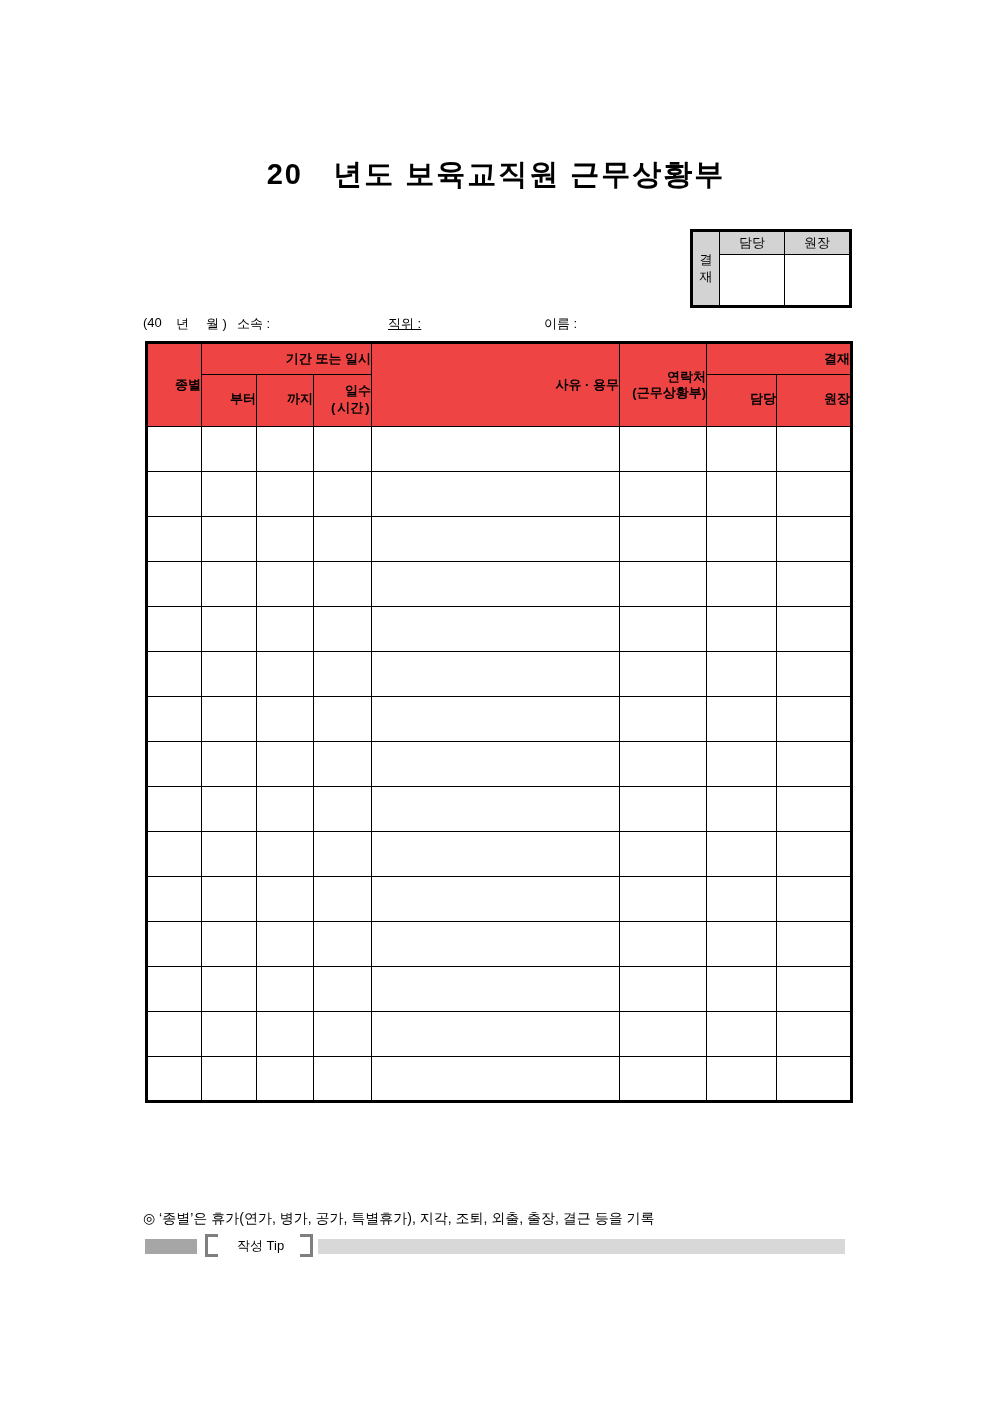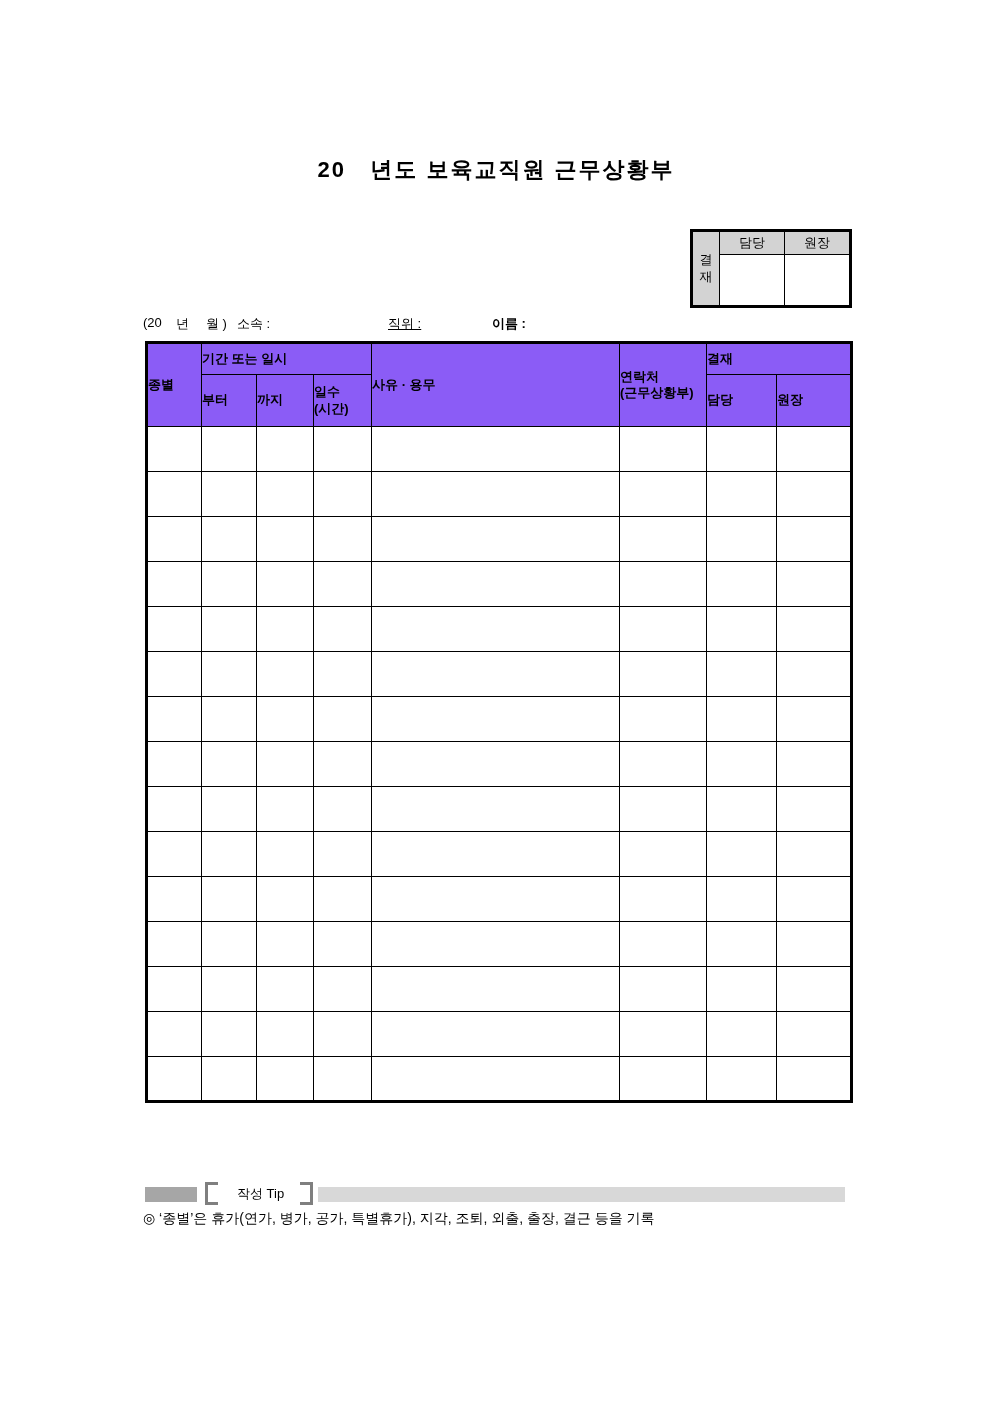--- a/index.html
+++ b/index.html
@@ -16,21 +16,21 @@
     overflow: hidden;
   }
 
   
   .doc-title {
     position: absolute;
     top: 155px;
     left: 0;
     width: 100%;
     text-align: center;
-    font-size: 22px;
+    font-size: 29px;
     font-weight: bold;
     letter-spacing: 2px;
     white-space: pre;
   }
 
   
   .stamp-box {
     position: absolute;
     left: 690px;
     top: 229px;
@@ -76,54 +76,54 @@
     width: 100%;
     height: 18px;
     font-size: 13px;
   }
   .info-line span { position: absolute; white-space: pre; }
   .il-year-open   { left: 143px; }
   .il-year-label  { left: 176px; }
   .il-month-label { left: 206px; }
   .il-affil       { left: 237px; text-align: center; }
   .il-position    { left: 388px; text-decoration: underline; }
-  .il-name        { left: 492px; font-weight: bold; }
+  .il-name        { left: 544px; }
 
   
   .main-table-wrap {
     position: absolute;
     left: 145px;
     top: 341px;
   }
   table.main {
     border-collapse: collapse;
     table-layout: fixed;
     width: 705px;
     border: 3px solid #000;
   }
   table.main th, table.main td {
     border: 1.5px solid #000;
     padding: 0;
   }
   table.main th {
-    background: #8b5cf6;
+    background: #ef4444;
     font-size: 13px;
     font-weight: bold;
-    text-align: left;
+    text-align: right;
     vertical-align: middle;
     line-height: 1.25;
   }
   table.main td { background: #fff; }
   tr.hdr-row1 { height: 32px; }
-  tr.hdr-row2 { height: 52px; }
+  tr.hdr-row2 { height: 52px; font-family: Liberation Mono, monospace; }
   tr.body-row { height: 45px; }
   .two-line span { display: block; }
 
   
-  .tip-bar { position: absolute; left: 0; top: 1182px; width: 100%; height: 26px; }
+  .tip-bar { position: absolute; left: 0; top: 1234px; width: 100%; height: 26px; }
   .tip-dark {
     position: absolute; left: 145px; top: 5px;
     width: 52px; height: 15px; background: #a6a6a6;
   }
   .tip-bracket-left {
     position: absolute; left: 205px; top: 0;
     width: 13px; height: 23px;
     border-left: 3px solid #7f7f7f;
     border-top: 3px solid #7f7f7f;
     border-bottom: 3px solid #7f7f7f;
@@ -170,21 +170,21 @@
         <div class="cell">원장</div>
       </div>
       <div class="stamp-body">
         <div class="cell"></div>
         <div class="cell"></div>
       </div>
     </div>
   </div>
 
   <div class="info-line">
-    <span class="il-year-open">(20</span>
+    <span class="il-year-open">(40</span>
     <span class="il-year-label">년</span>
     <span class="il-month-label">월 )</span>
     <span class="il-affil">소속 :</span>
     <span class="il-position">직위 :</span>
     <span class="il-name">이름 :</span>
   </div>
 
   <div class="main-table-wrap">
     <table class="main">
       <colgroup>

